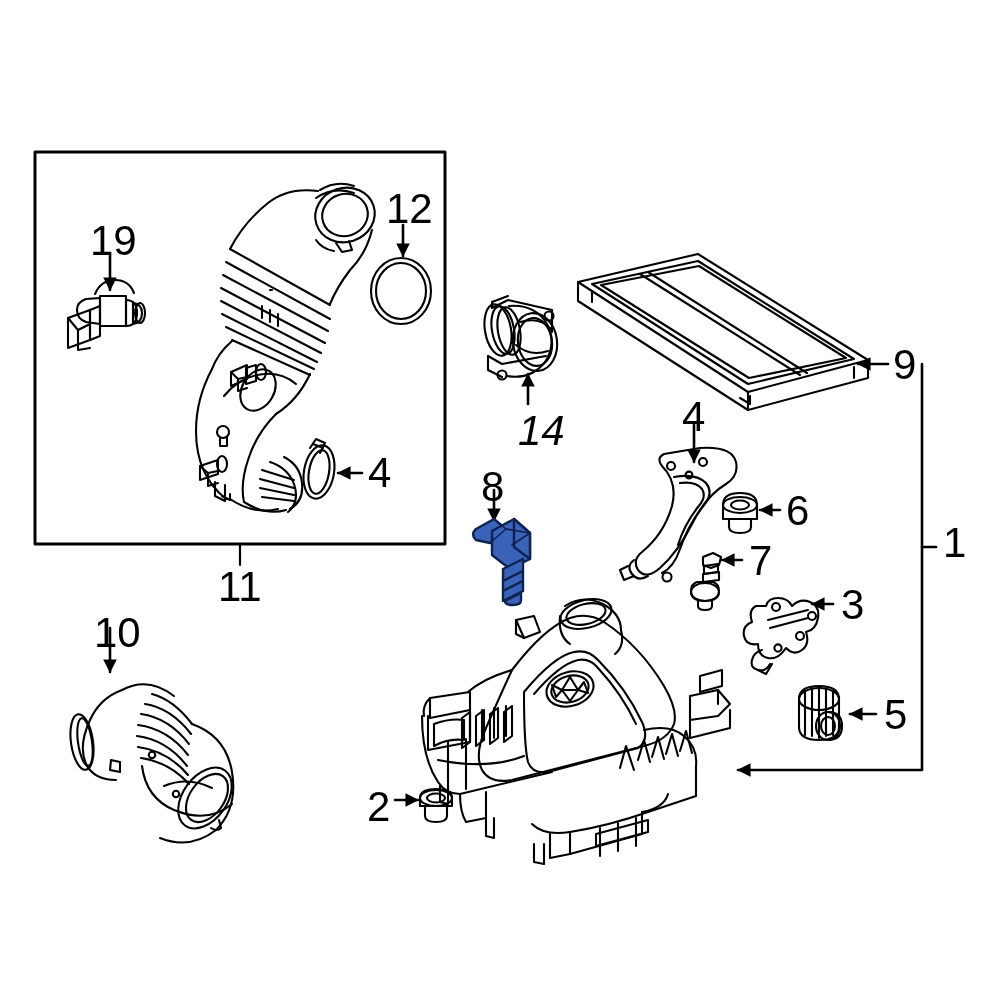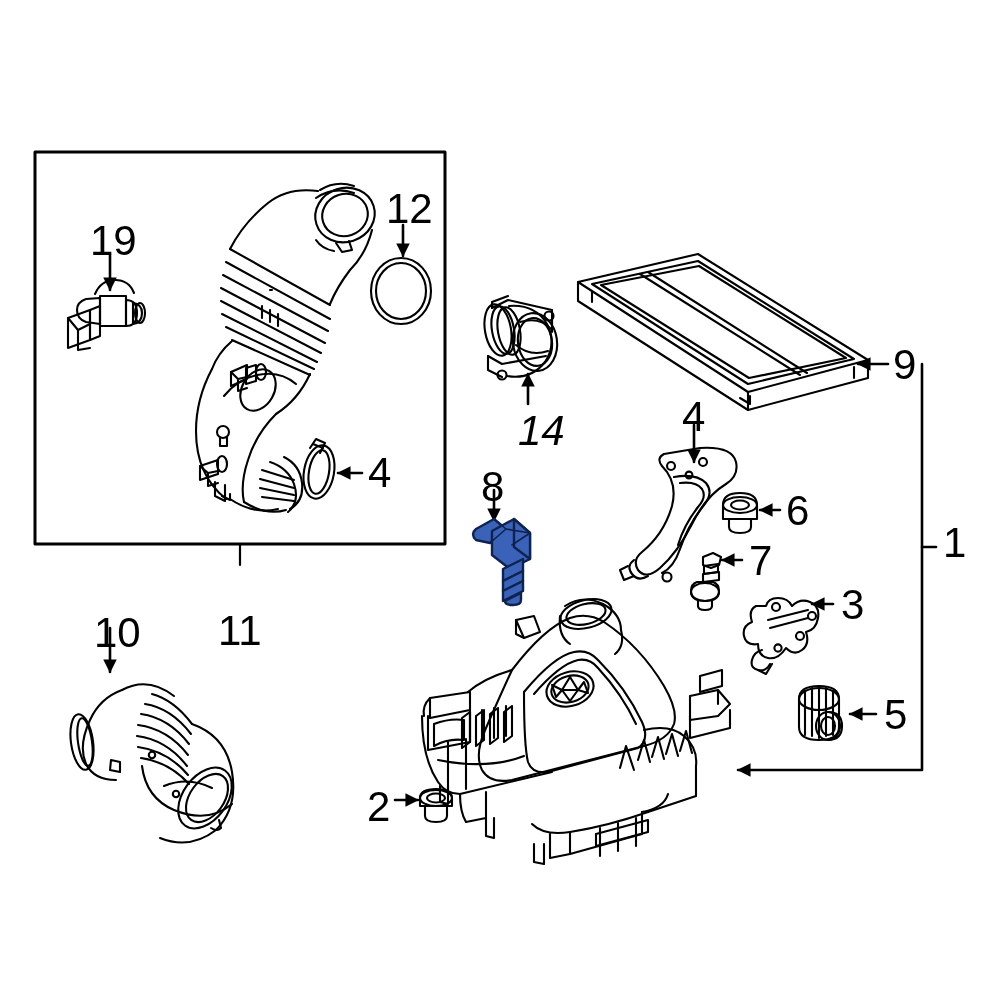--- a/index.html
+++ b/index.html
@@ -370,19 +370,19 @@
   <div class="callout c-lg" style="left:943px;top:522px;">1</div>
   <div class="callout c-lg" style="left:367px;top:786px;">2</div>
   <div class="callout c-lg" style="left:841px;top:584px;">3</div>
   <div class="callout c-lg" style="left:682px;top:396px;">4</div>
   <div class="callout c-lg" style="left:884px;top:694px;">5</div>
   <div class="callout c-lg" style="left:786px;top:490px;">6</div>
   <div class="callout c-lg" style="left:749px;top:540px;">7</div>
   <div class="callout c-lg" style="left:481px;top:466px;">8</div>
   <div class="callout c-lg" style="left:893px;top:344px;">9</div>
   <div class="callout c-lg" style="left:94px;top:612px;">10</div>
-  <div class="callout c-lg" style="left:218px;top:566px;margin-top:44px;">11</div>
+  <div class="callout c-lg" style="left:218px;top:566px;">11</div>
   <div class="callout c-lg" style="left:386px;top:188px;">12</div>
   <div class="callout c-lg" style="left:368px;top:452px;">4</div>
   <div class="callout c-lg" style="left:518px;top:410px;font-style:italic;">14</div>
   <div class="callout c-lg" style="left:90px;top:220px;">19</div>
 
 </div>
 
 </body></html>

